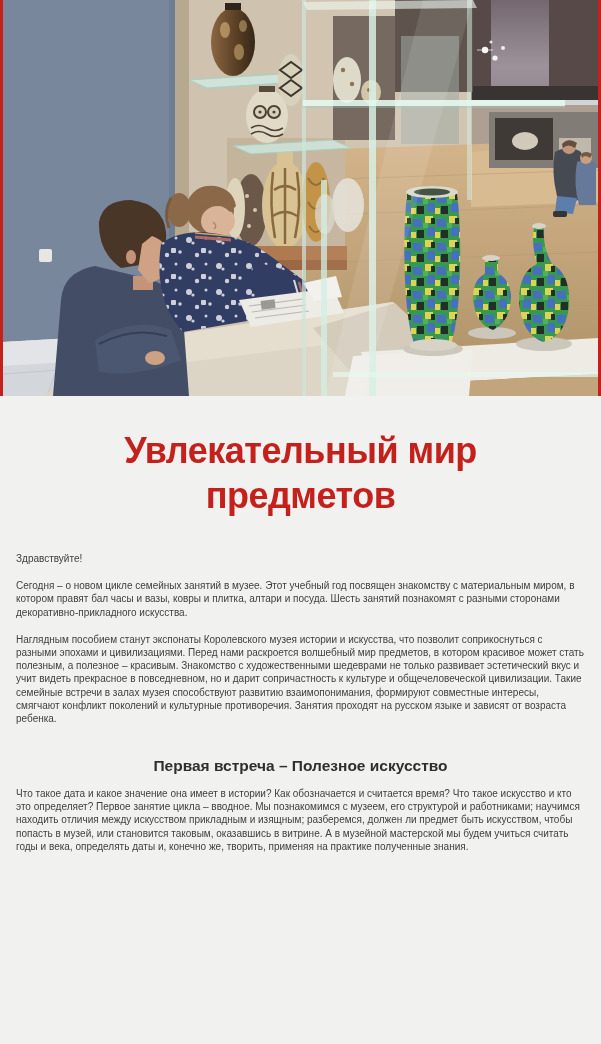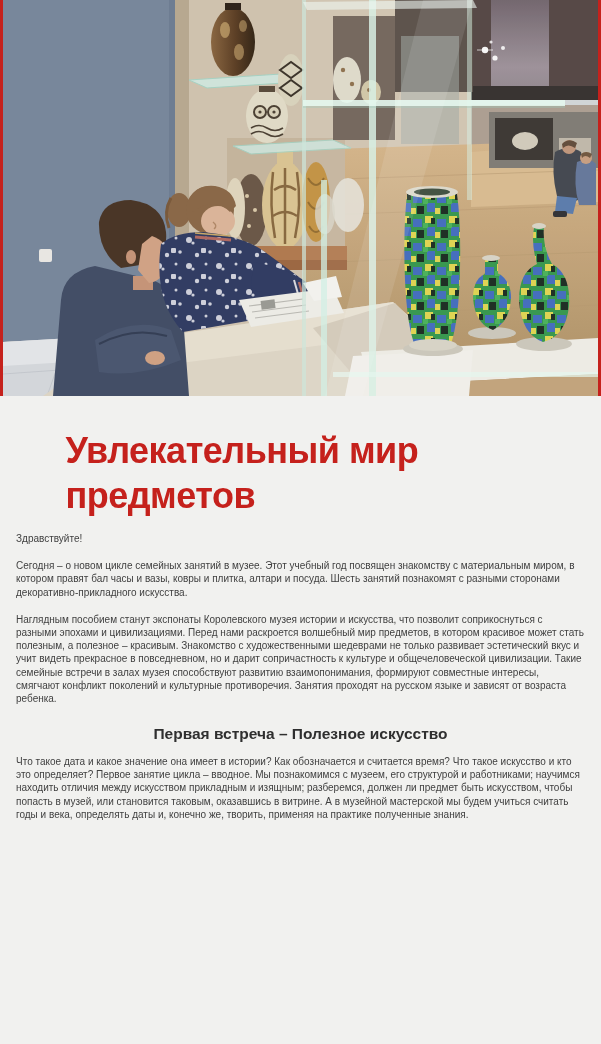--- a/index.html
+++ b/index.html
@@ -22,36 +22,36 @@
     height:396px;
   }
   .photo-banner svg { display:block; width:100%; height:396px; }
 
   .content { padding:0 16px; color:#3f3f3f; }
   h1.title {
     color:#c5211c;
     font-size:36px;
     line-height:1.25;
     font-weight:bold;
-    text-align:left;
+    text-align:center;
     max-width:470px;
-    margin:32px auto 14px;
+    margin:32px auto 34px;
     letter-spacing:-0.5px;
   }
   p.body-par {
     font-size:10px;
     line-height:1.32;
     margin:0 0 14px;
   }
   h3.section {
     font-size:15.5px;
     color:#2f2f2f;
     font-weight:bold;
     text-align:center;
-    margin:20px 0 12px;
+    margin:32px 0 12px;
   }
 </style>
 </head>
 <body>
 
 <div class="page">
 
   <div class="photo-banner">
     <svg viewBox="0 0 595 396" preserveAspectRatio="none" xmlns="http://www.w3.org/2000/svg">
       <defs>

